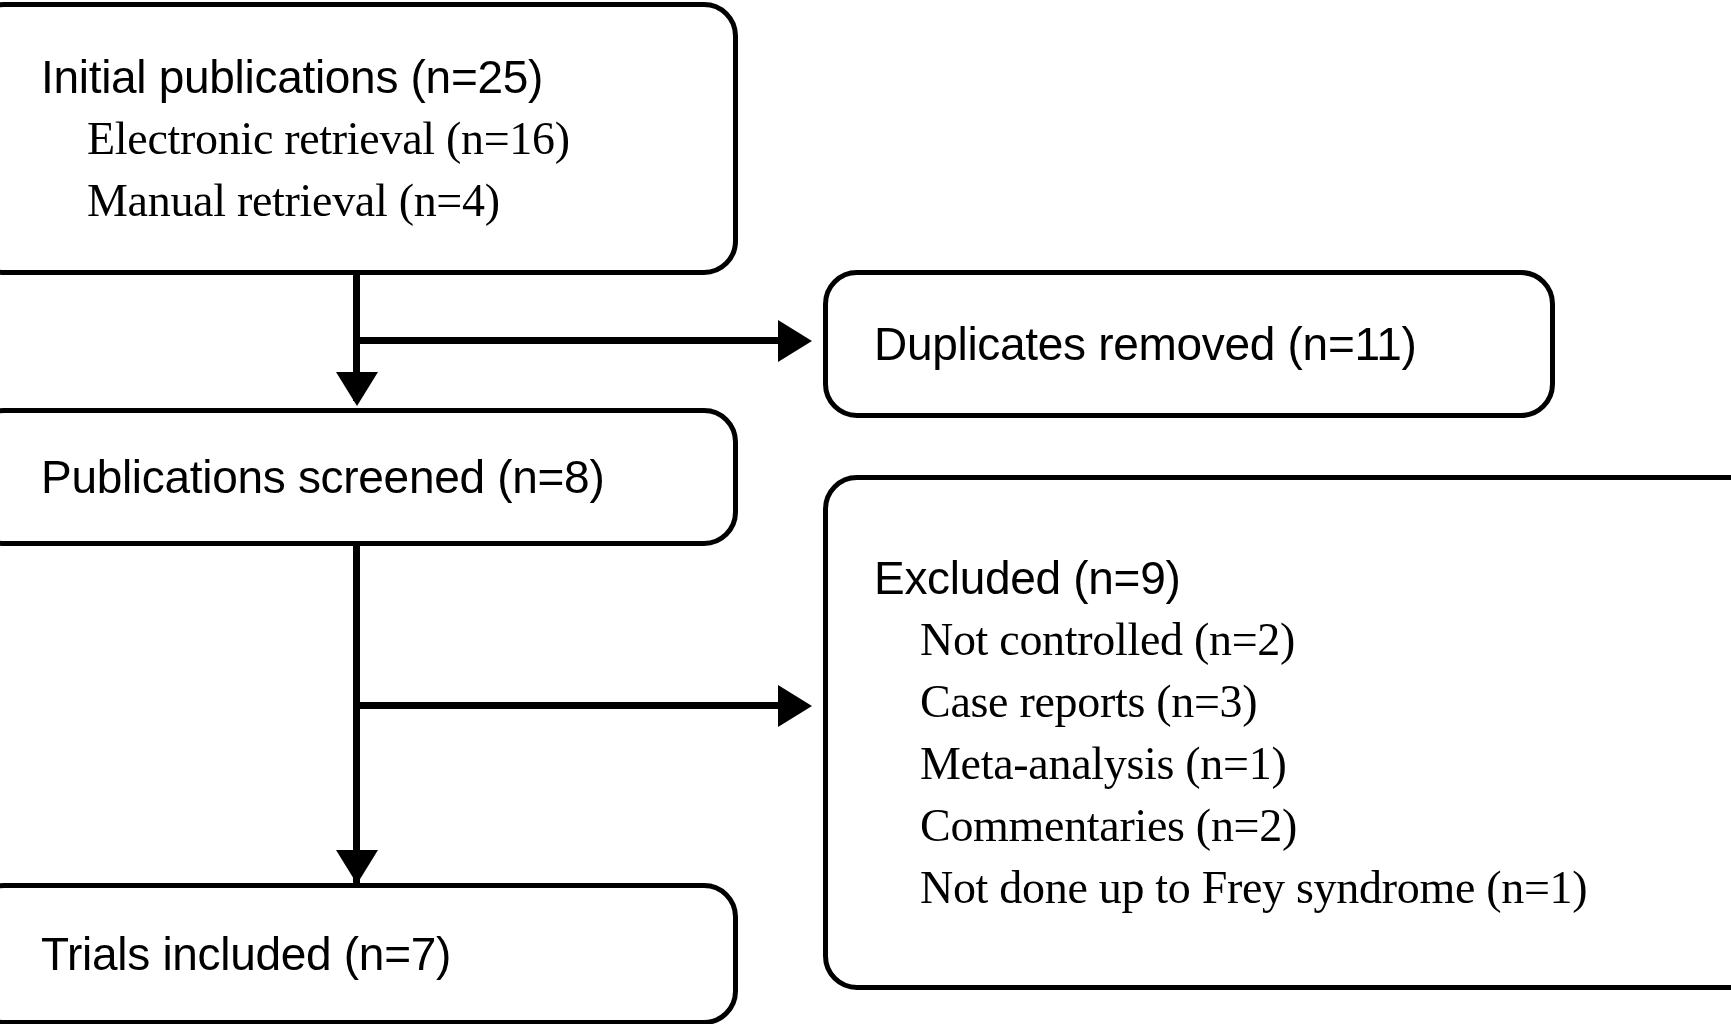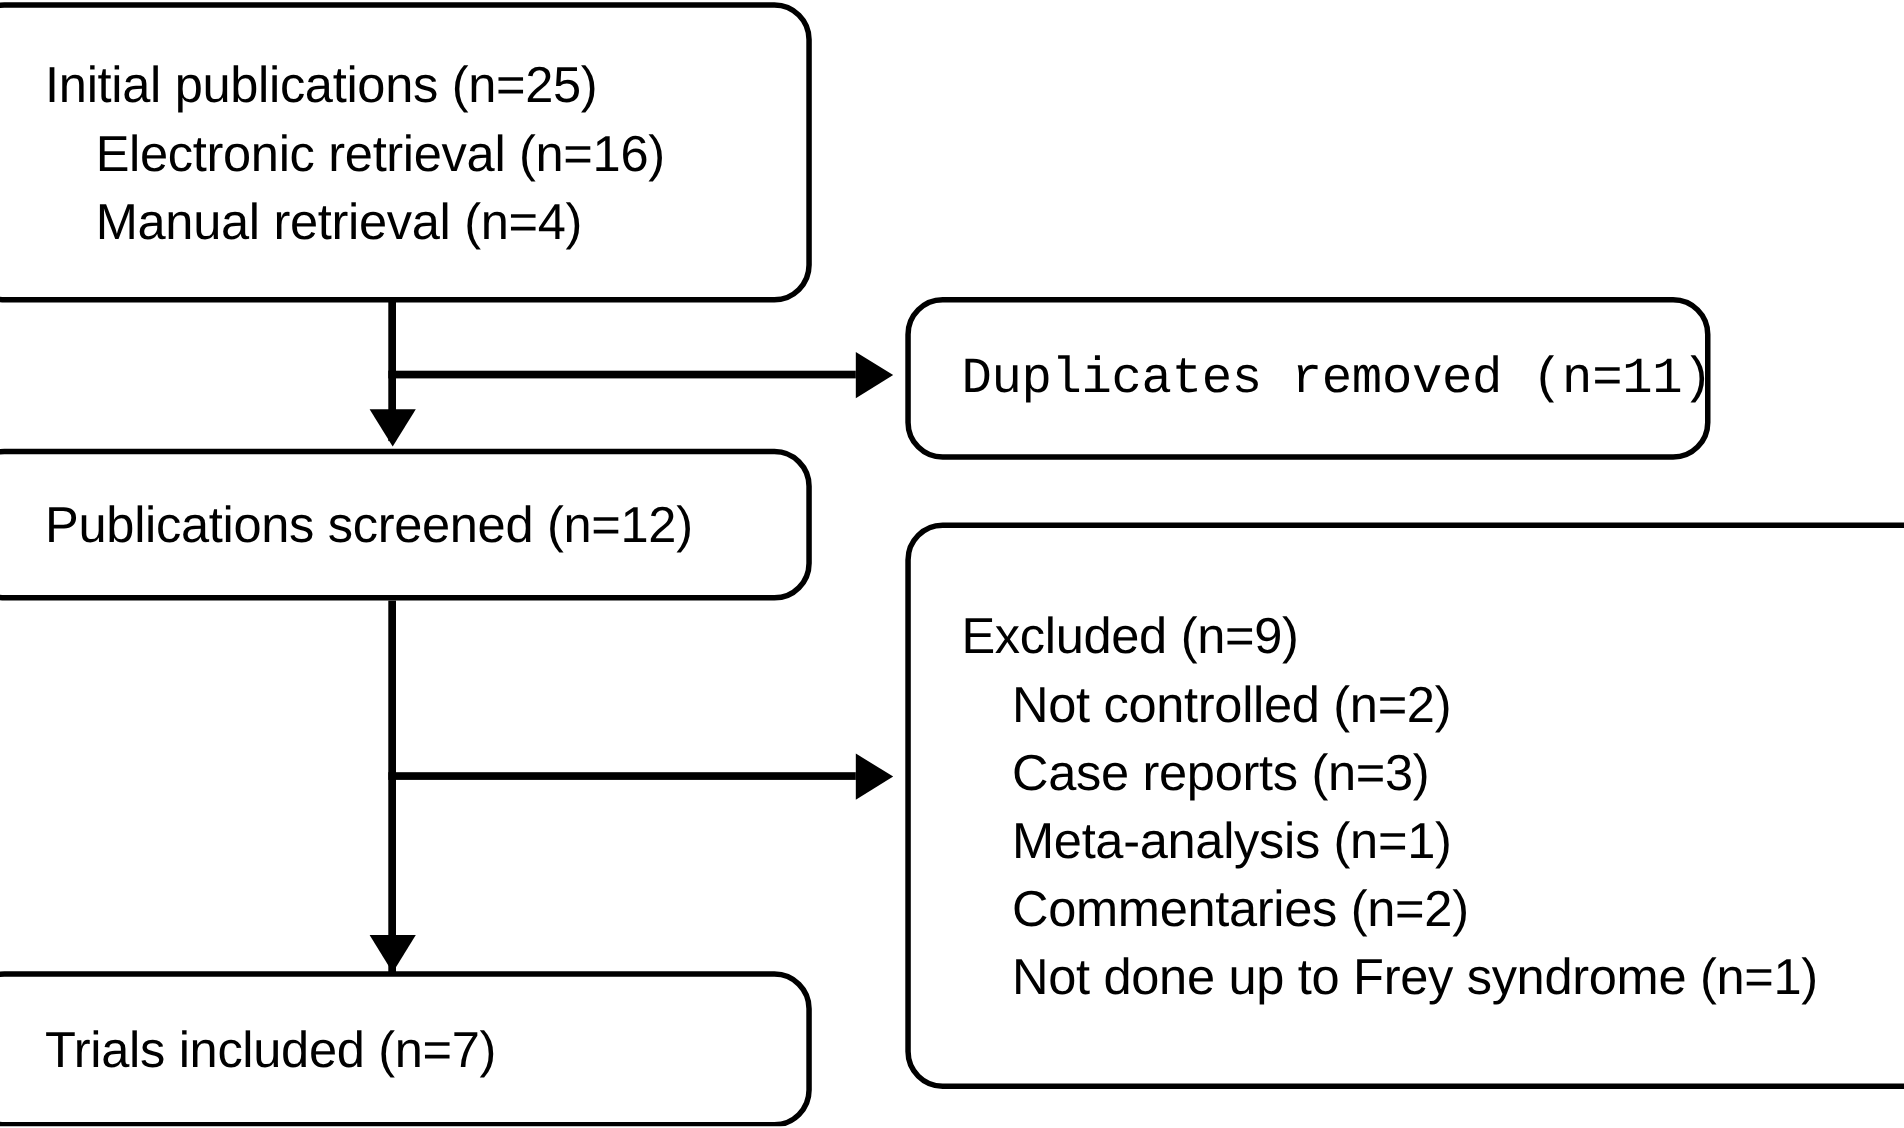--- a/index.html
+++ b/index.html
@@ -29,27 +29,27 @@
     flex-direction: column;
     justify-content: center;
   }
   .node .line {
     font-size: 46px;
     line-height: 62px;
     letter-spacing: -0.3px;
     white-space: nowrap;
     color: #000000;
   }
-  .indent-1 { padding-left: 46px; }
+  .indent-1 { padding-left: 46px; font-family: Liberation Serif, serif; }
 
   
   #node-initial      { left: -30px;  top: 2px;   width: 768px;  height: 273px; padding-left: 66px; }
   #node-screened     { left: -30px;  top: 408px; width: 768px;  height: 138px; padding-left: 66px; }
   #node-included     { left: -30px;  top: 883px; width: 768px;  height: 142px; padding-left: 66px; }
-  #node-duplicates   { left: 823px;  top: 270px; width: 732px;  height: 148px; padding-left: 46px; font-family: Liberation Mono, monospace; }
+  #node-duplicates   { left: 823px;  top: 270px; width: 732px;  height: 148px; padding-left: 46px; }
   #node-excluded     { left: 823px;  top: 475px; width: 945px;  height: 515px; padding-left: 46px; }
 
   
   .vline {
     position: absolute;
     width: 7px;
     background: #000000;
   }
   .hline {
     position: absolute;
@@ -88,21 +88,21 @@
   <div class="hline" style="left:353px; top:702px; width:425px;"></div>
   <div class="arrow-right" style="left:778px; top:685px;"></div>
 
   <div class="node" id="node-initial">
     <div class="line">Initial publications (n=25)</div>
     <div class="line indent-1">Electronic retrieval (n=16)</div>
     <div class="line indent-1">Manual retrieval (n=4)</div>
   </div>
 
   <div class="node" id="node-screened">
-    <div class="line">Publications screened (n=12)</div>
+    <div class="line">Publications screened (n=8)</div>
   </div>
 
   <div class="node" id="node-included">
     <div class="line">Trials included (n=7)</div>
   </div>
 
   <div class="node" id="node-duplicates">
     <div class="line">Duplicates removed (n=11)</div>
   </div>
 

